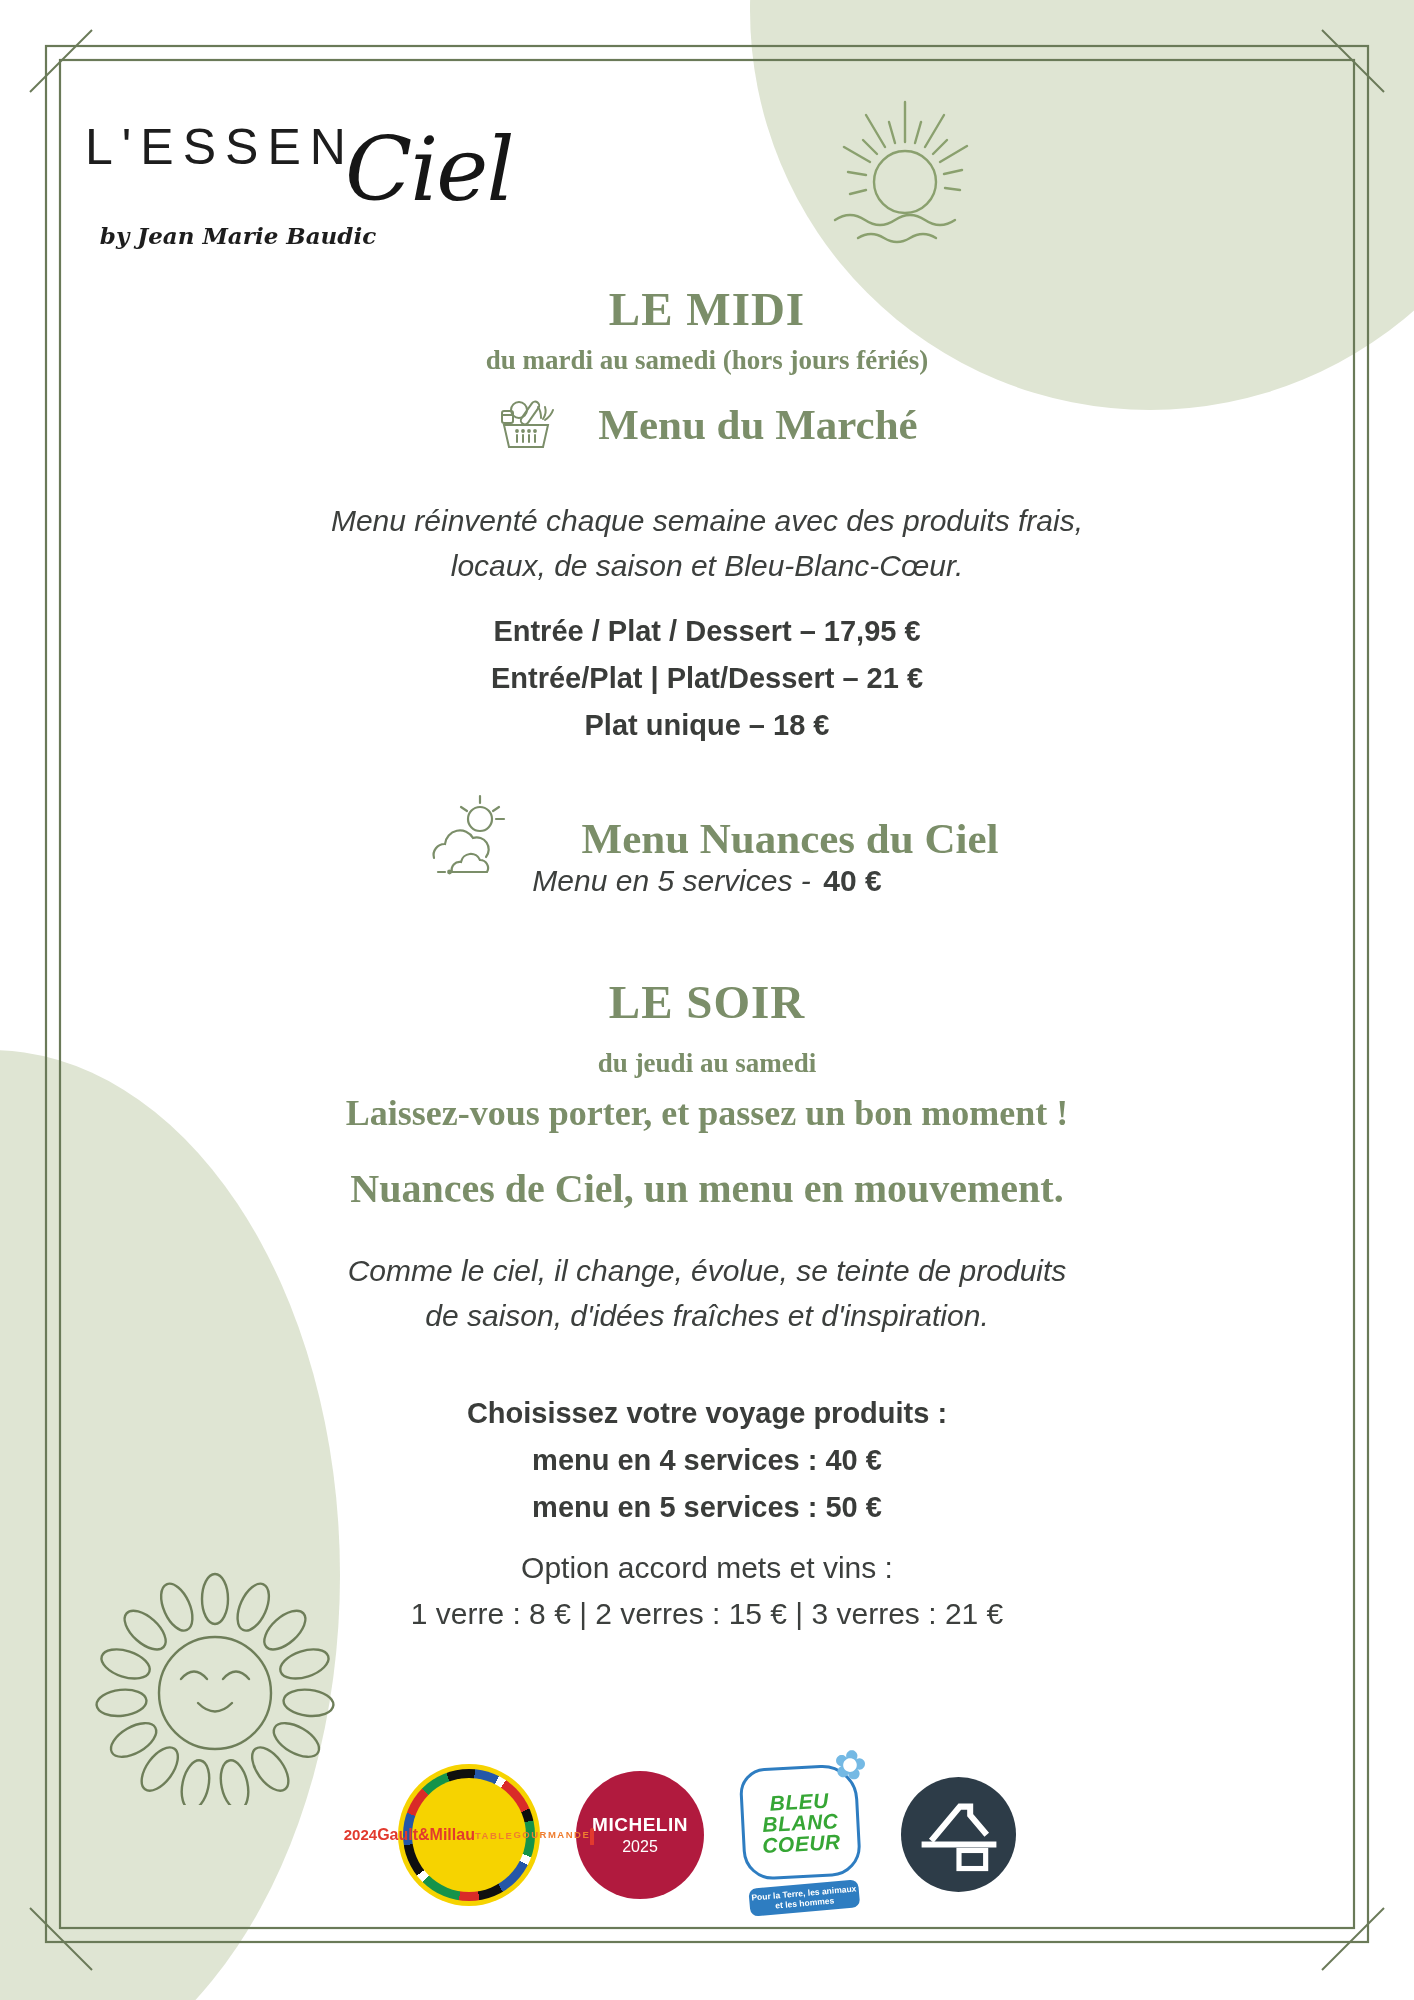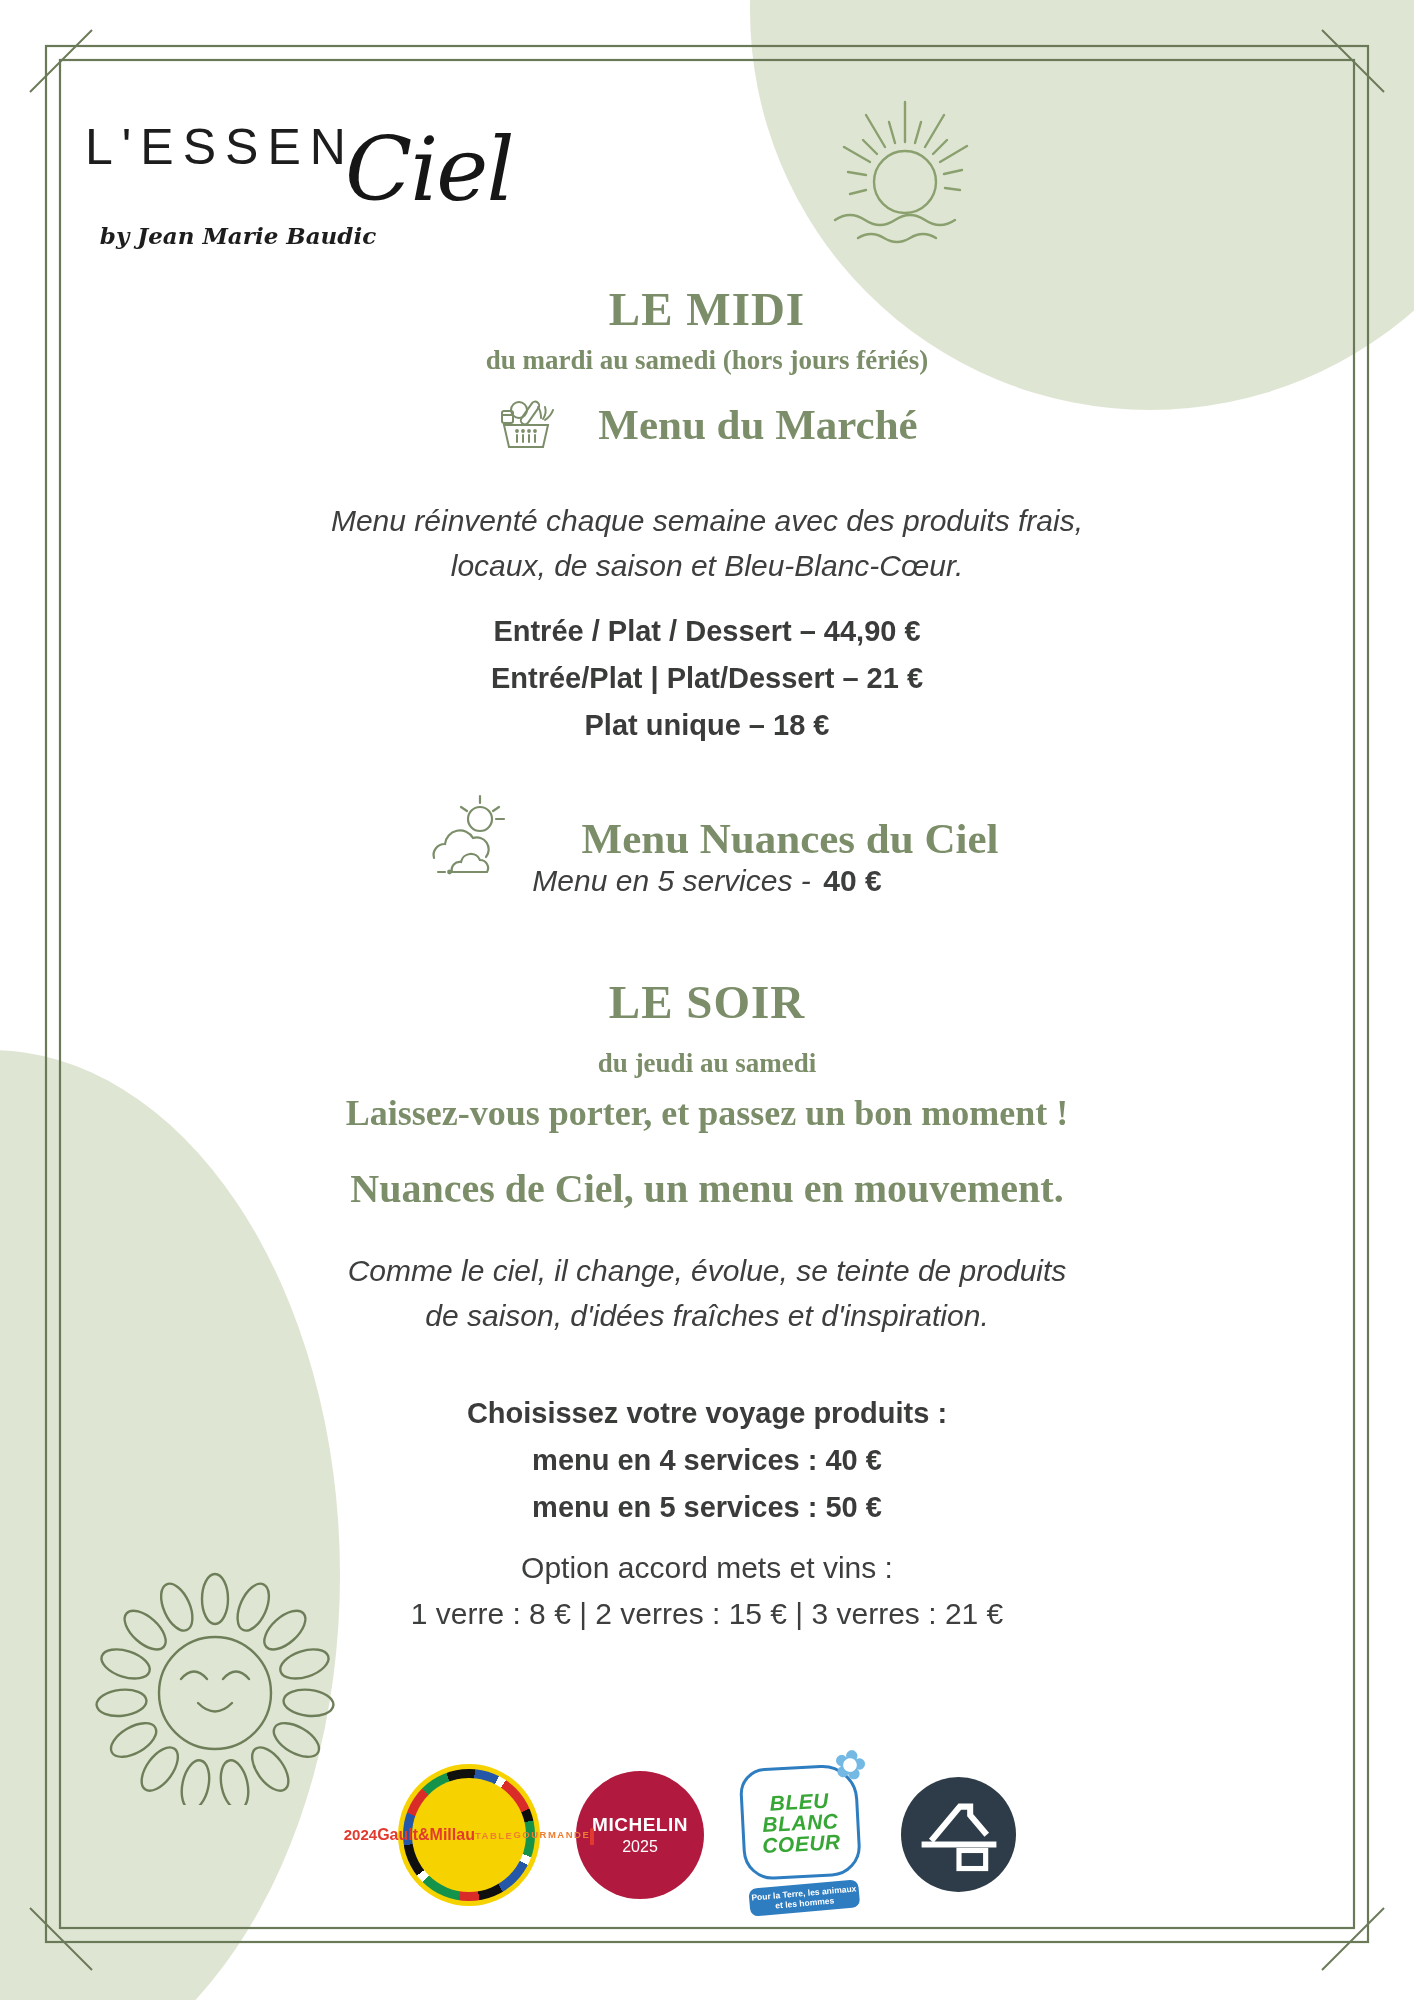--- a/index.html
+++ b/index.html
@@ -154,21 +154,21 @@
         <line x1="27" y1="38" x2="27" y2="45"></line>
       <line x1="33" y1="38" x2="33" y2="45"></line>
         <line x1="39" y1="38" x2="39" y2="45"></line>
     </svg>
     <span class="g-serif h-menu">Menu du Marché</span>
   </div>
 
   <div class="abs ital" style="top:498px;">Menu réinventé chaque semaine avec des produits frais,</div>
   <div class="abs ital" style="top:543px;">locaux, de saison et Bleu-Blanc-Cœur.</div>
 
-  <div class="abs boldline" style="top:608px;">Entrée / Plat / Dessert – 44,90 €</div>
+  <div class="abs boldline" style="top:608px;">Entrée / Plat / Dessert – 17,95 €</div>
   <div class="abs boldline" style="top:655px;">Entrée/Plat | Plat/Dessert – 21 €</div>
   <div class="abs boldline" style="top:702px;">Plat unique – 18 €</div>
 
   <div class="row" style="top:792px;height:92px;gap:20px;">
     <svg class="icon-gap" width="104" height="92" viewBox="0 -8 104 90" fill="none" stroke="#7b8e69" stroke-width="2.2" stroke-linecap="round">
       <circle cx="64" cy="18" r="12"></circle>
       <line x1="64" y1="2" x2="64" y2="-5"></line>
       <line x1="77" y1="10" x2="83" y2="6"></line>
         <line x1="51" y1="10" x2="45" y2="6"></line>
       <line x1="80" y1="18" x2="88" y2="18"></line>

